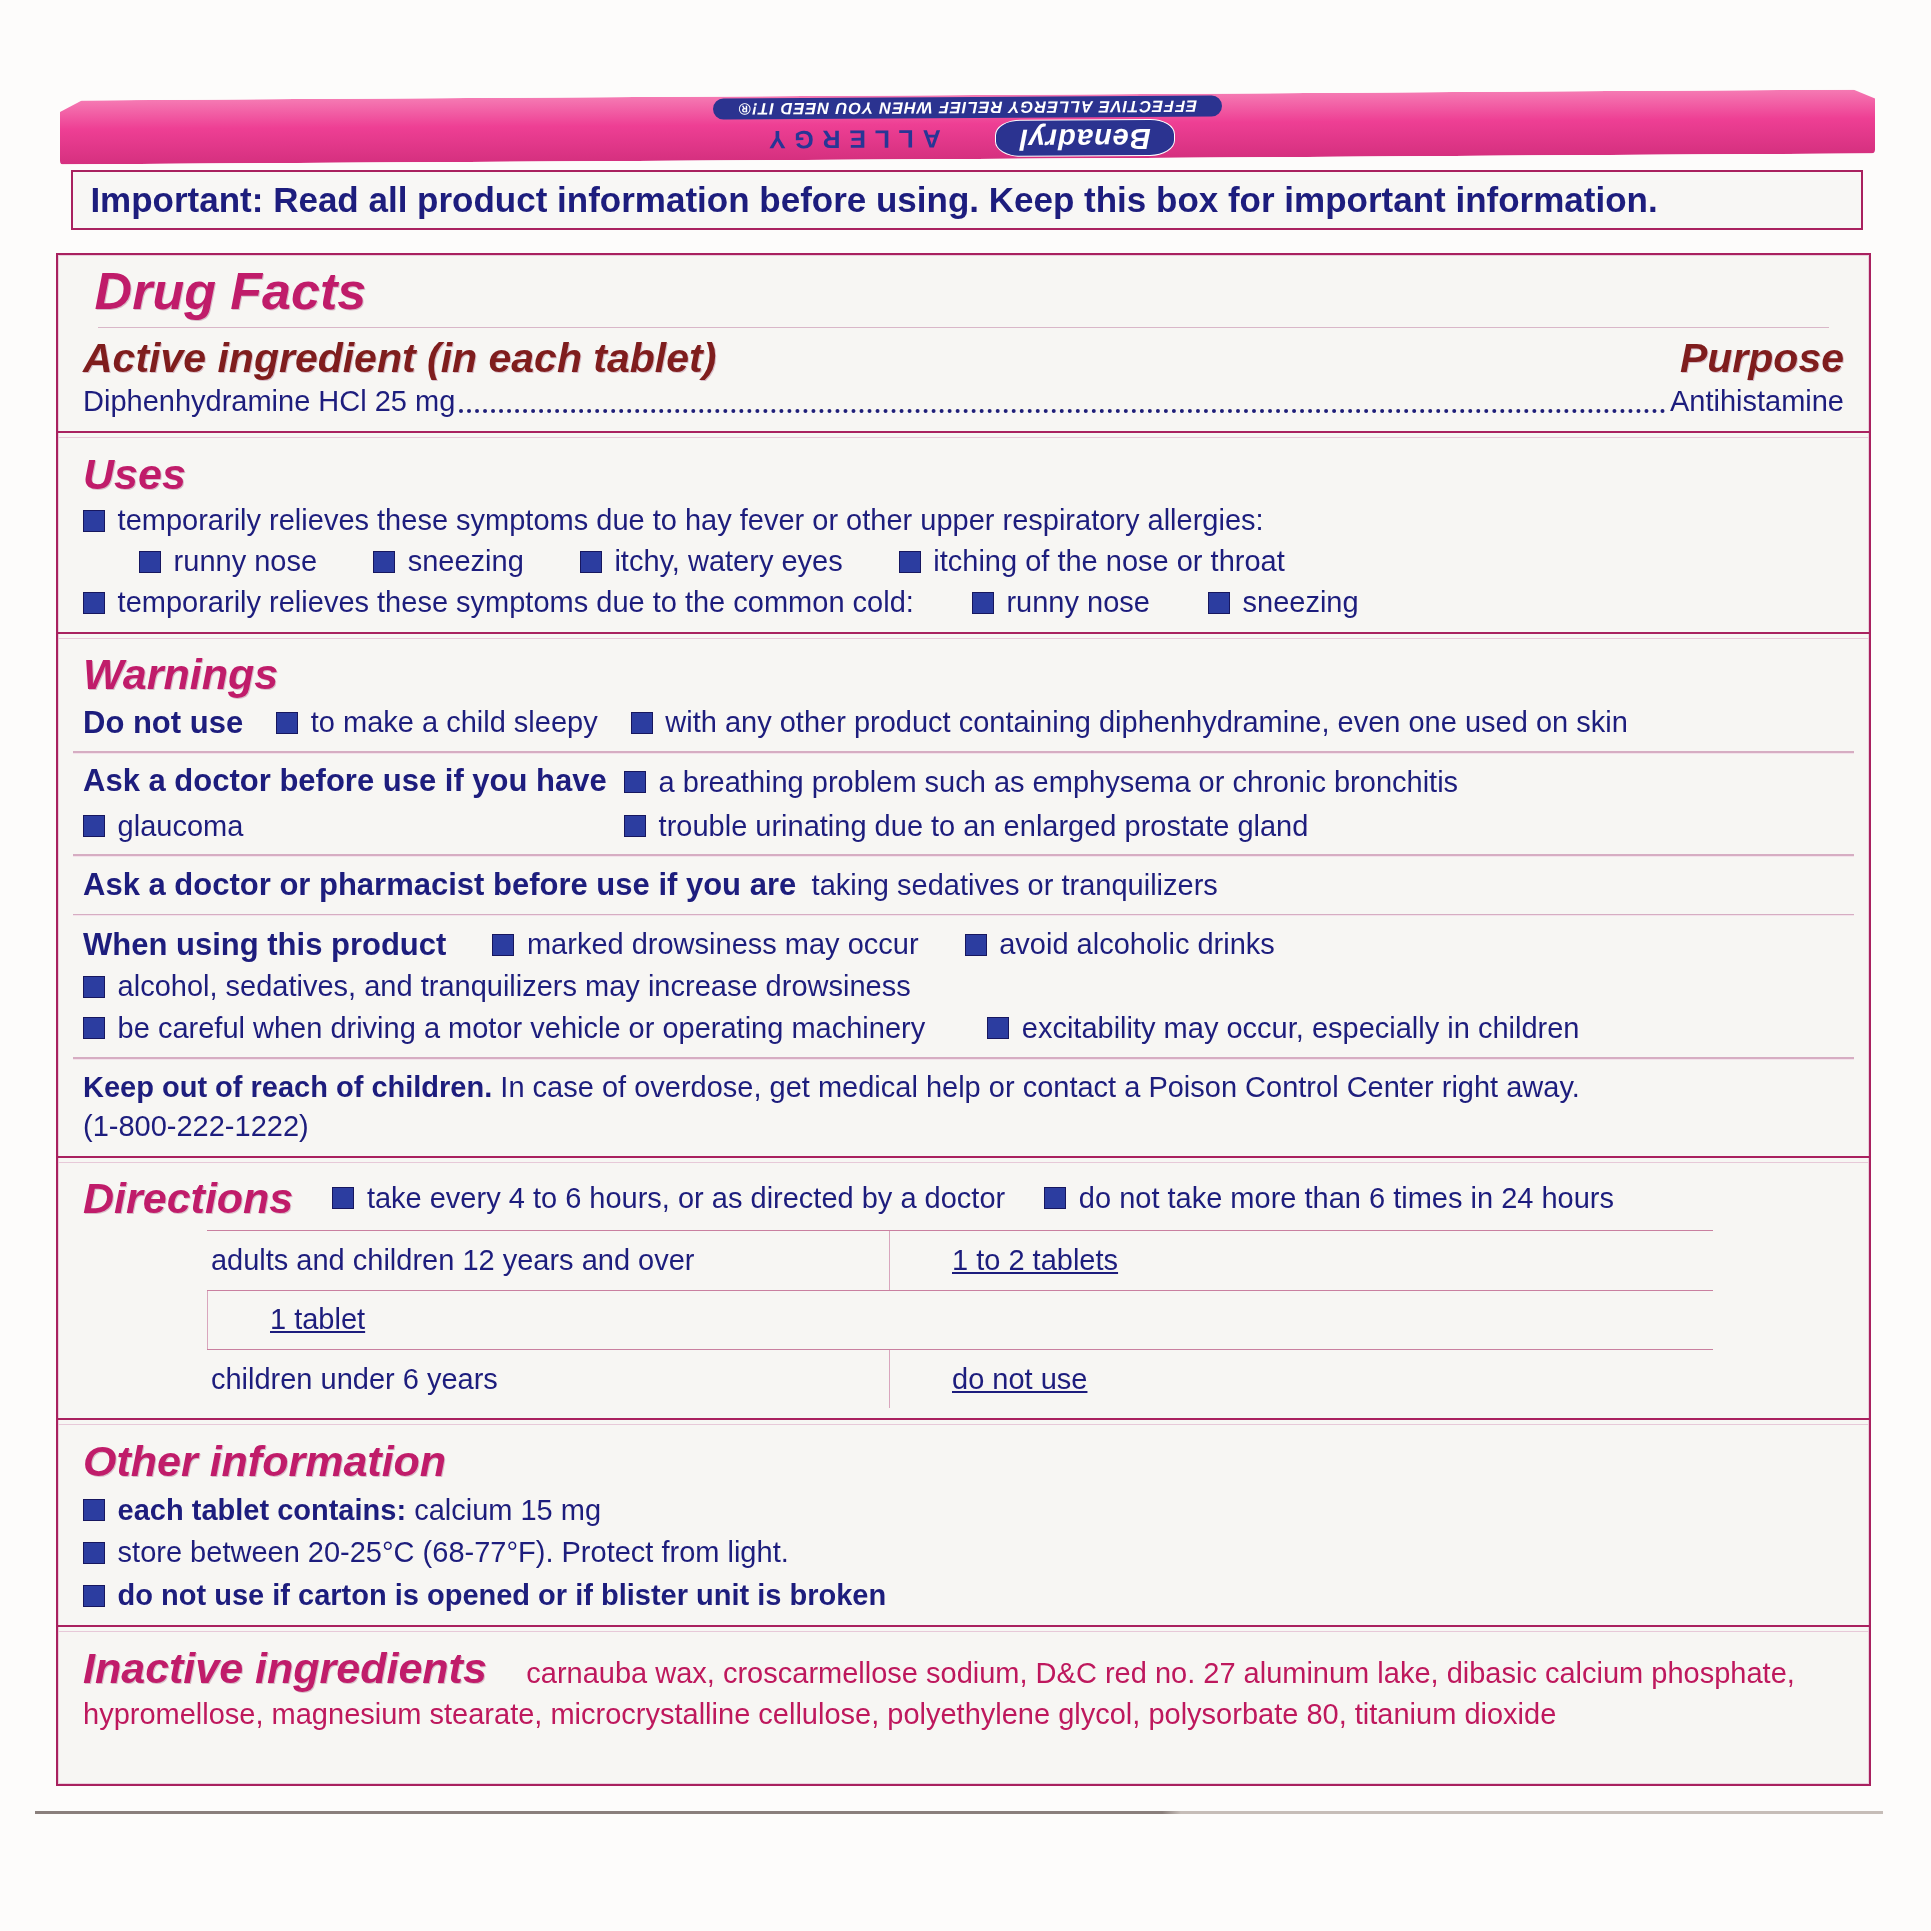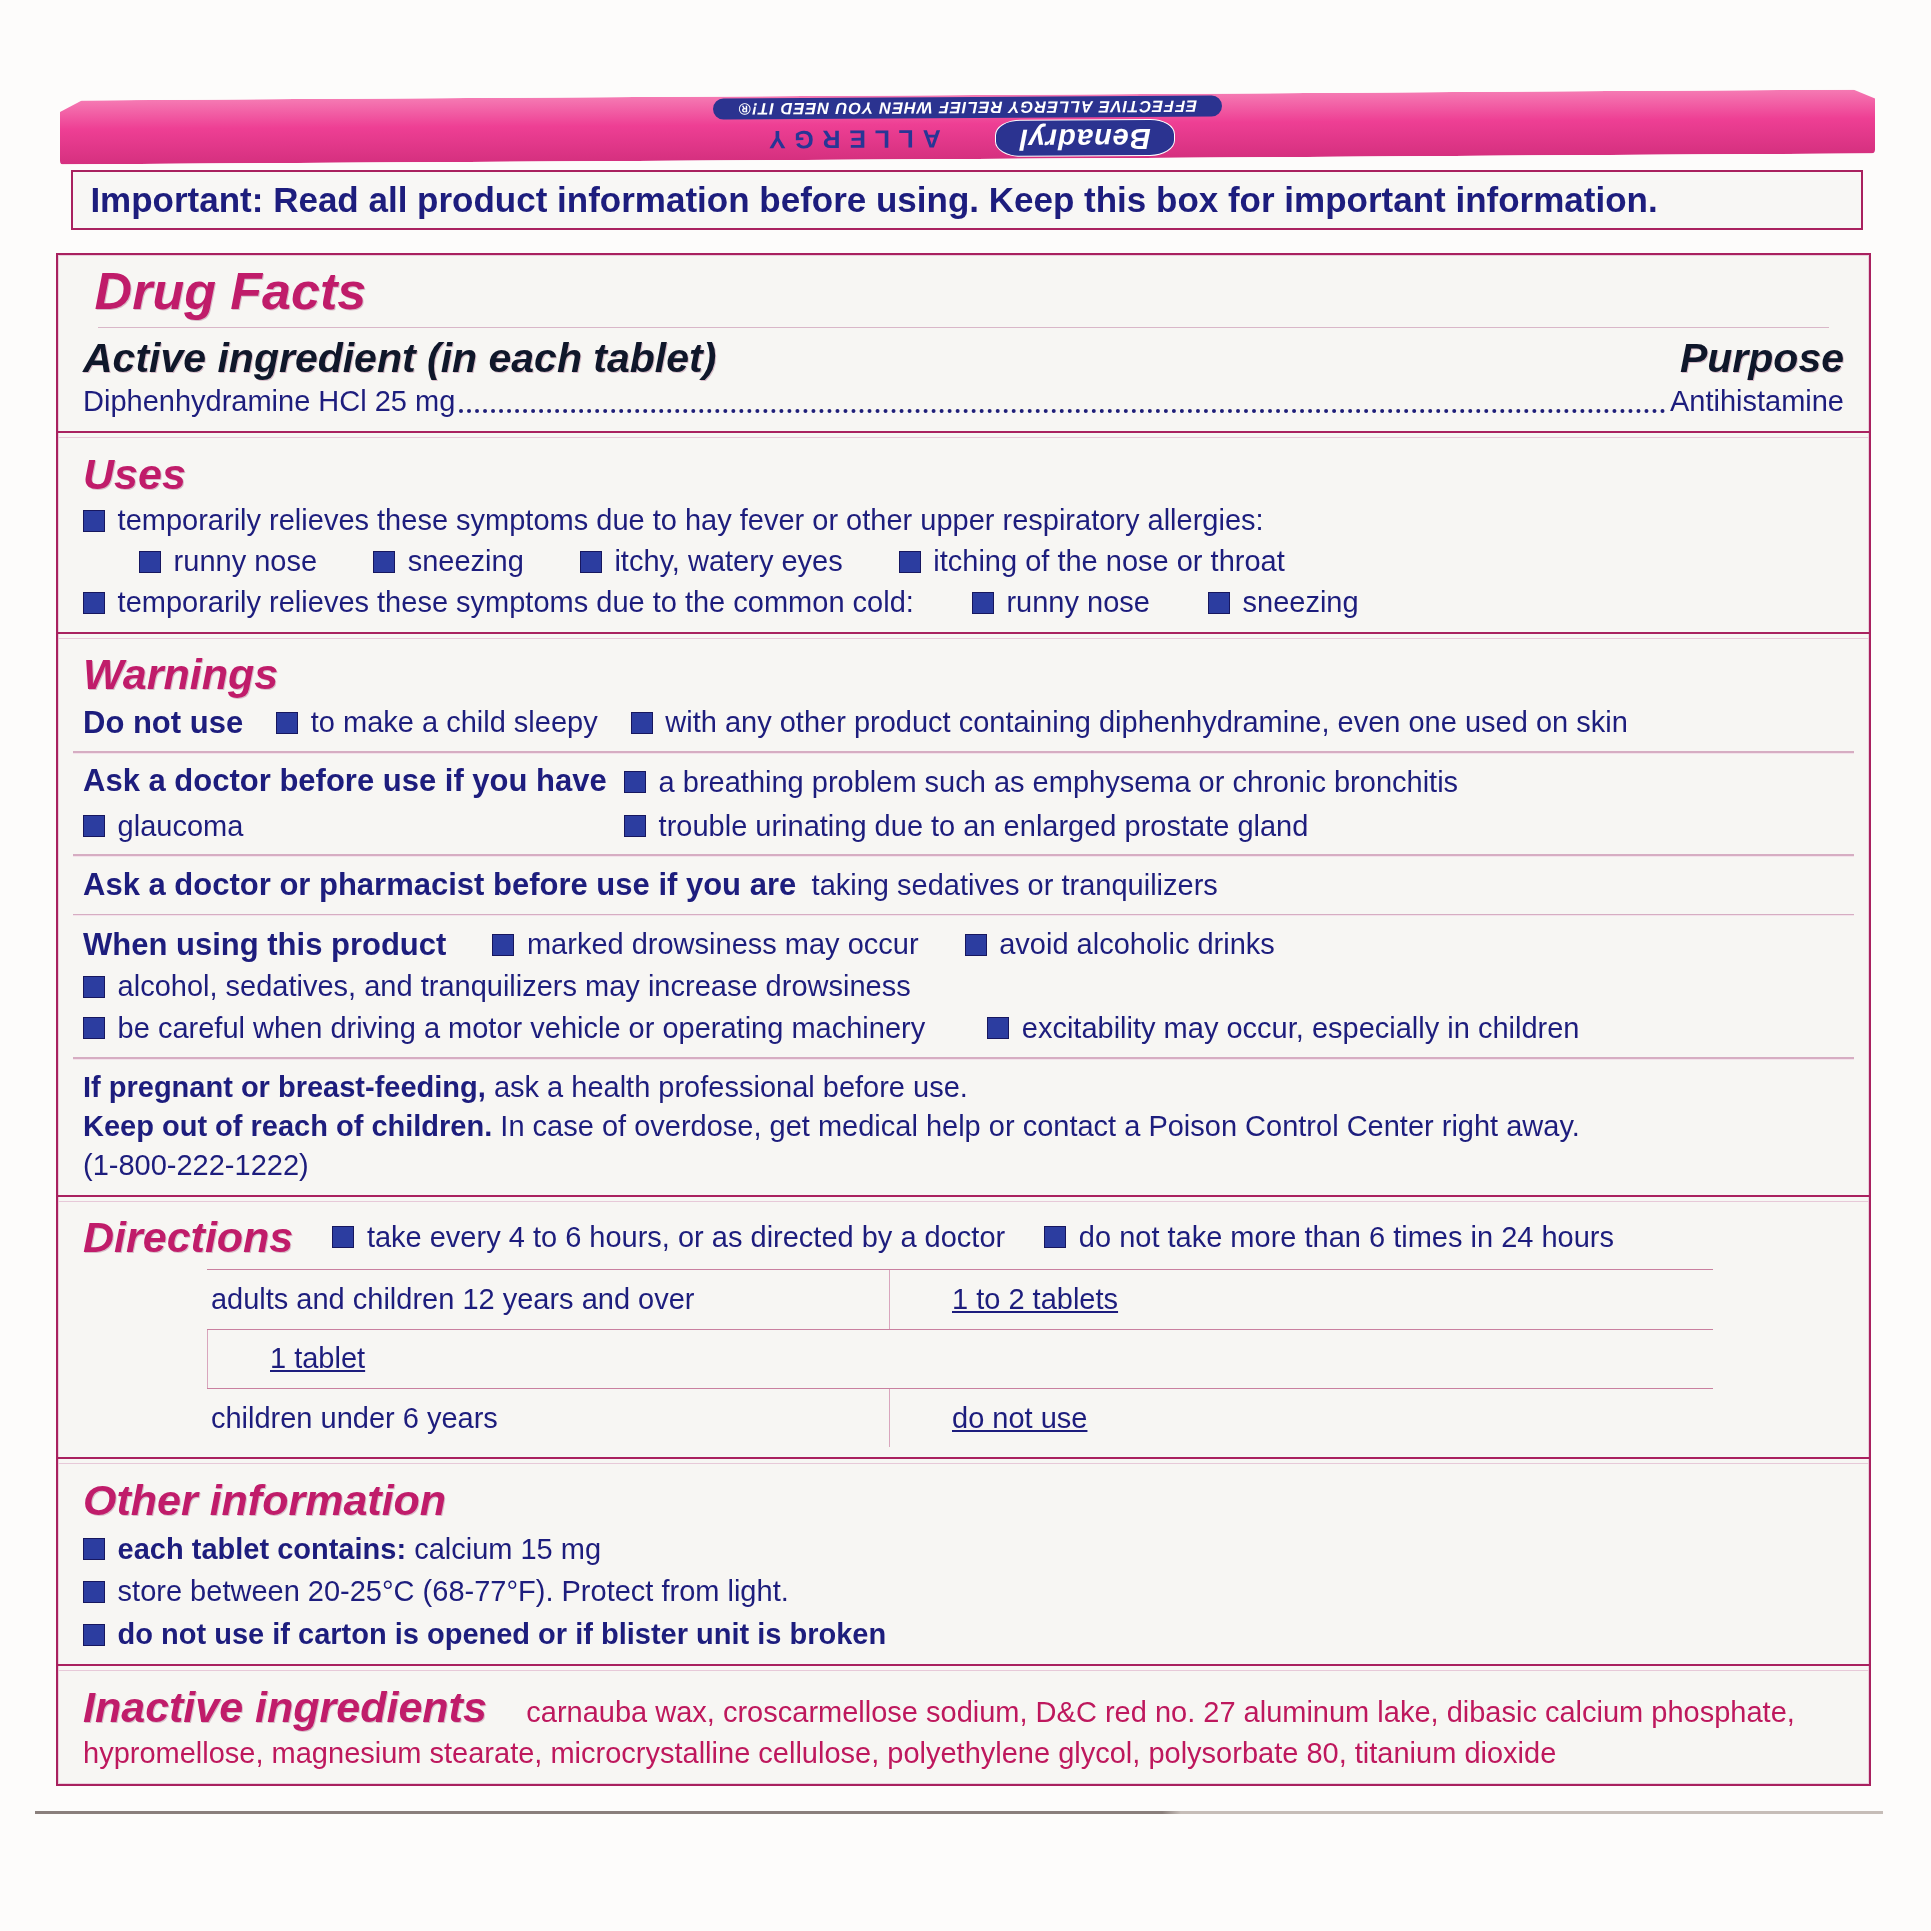--- a/index.html
+++ b/index.html
@@ -58,21 +58,21 @@
   .b  { font-weight:bold; }
   .nw { white-space:nowrap; }
   .h1 {
     color:#c01c6a; font-weight:bold; font-style:italic; font-size:52px; line-height:60px;
     text-shadow:1px 1px 0 rgba(120,20,70,0.25);
   }
   .h2 {
     color:#c01c6a; font-weight:bold; font-style:italic; font-size:43px; line-height:52px;
     text-shadow:1px 1px 0 rgba(120,20,70,0.25);
   }
-  .h3 { color:#0f172a; font-weight:bold; font-style:italic; font-size:41px; line-height:48px;
+  .h3 { color:#7f1d1d; font-weight:bold; font-style:italic; font-size:41px; line-height:48px;
         text-shadow:1px 1px 0 rgba(120,20,70,0.25); }
 
   .sq {
     display:inline-block; width:20px; height:20px; background:#2c3da0;
     border:1.9px solid #17175f; margin-right:12.6px; flex:0 0 auto;
     vertical-align:-1px;
   }
   .item { display:inline-flex; align-items:center; white-space:nowrap; }
 
   .hr-strong { height:3.9px; border-top:2.9px solid #a9215f; border-bottom:1.9px solid #e7c9d8;
@@ -256,21 +256,20 @@
         <span class="item t">
             <span class="sq"></span>
             <span>excitability may occur, especially in children</span>
           </span>
       </div>
     </div>
 
     <div class="hr-inner"></div>
 
     <div class="preg-block">
-      <span class="t"><span class="b">If pregnant or breast-feeding,</span> <span>ask a health professional before use.</span></span>
       <span class="t"><span class="b">Keep out of reach of children.</span> <span>In case of overdose, get medical help or contact a Poison Control Center right away.</span></span>
       <span class="t">(1-800-222-1222)</span>
     </div>
 
     <div class="hr-strong"></div>
 
     <div class="dir-row">
       <span class="h2">Directions</span>
       <span class="item t">
           <span class="sq"></span>

